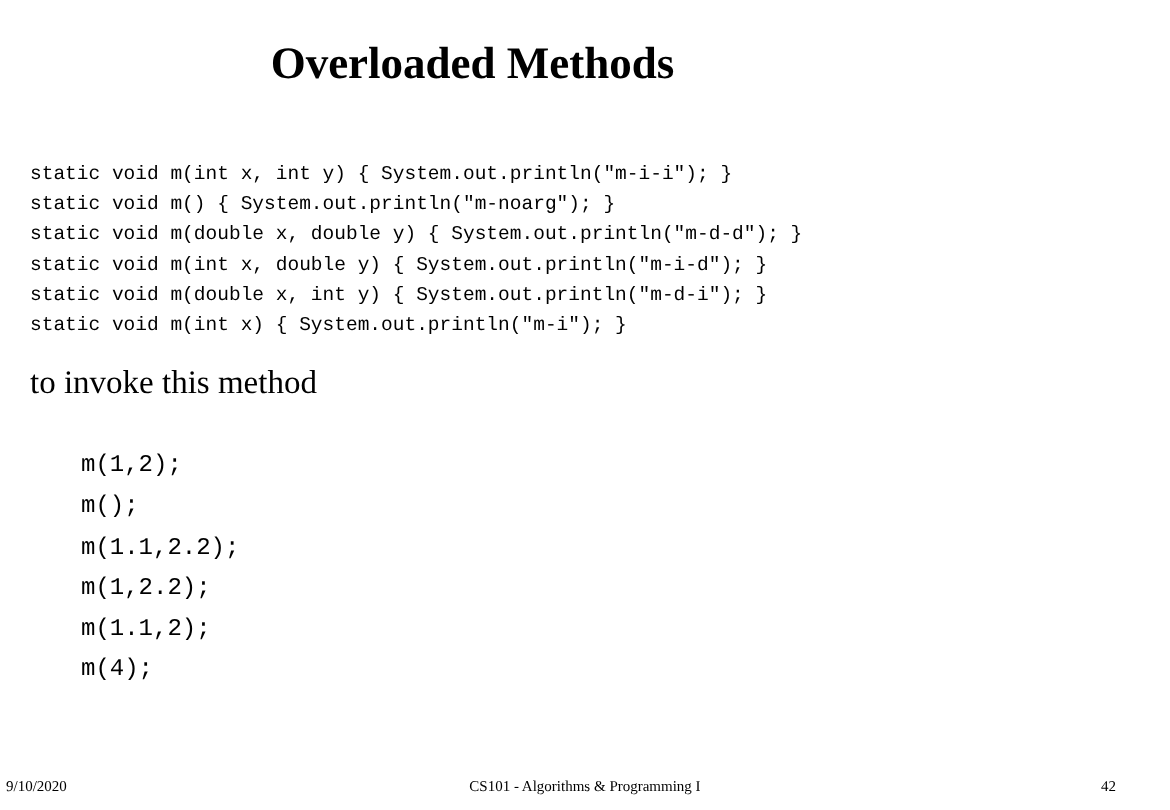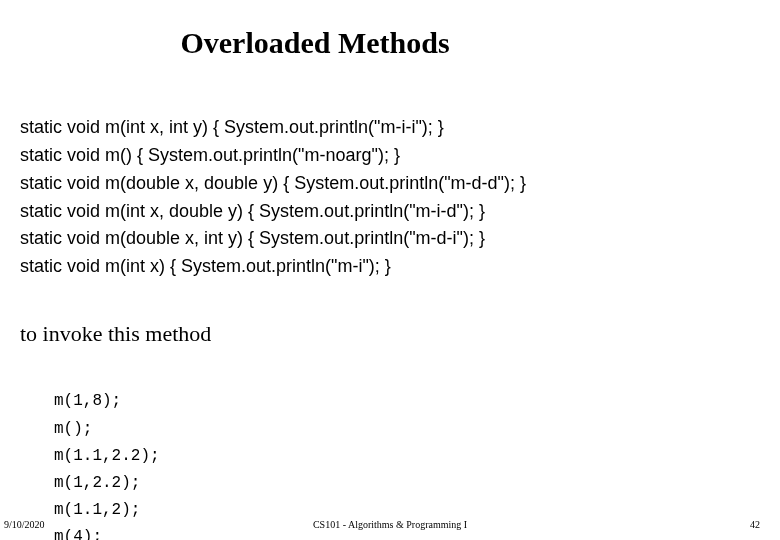--- a/index.html
+++ b/index.html
@@ -1,44 +1,44 @@
 <!DOCTYPE html>
 <html><head>
 <meta charset="utf-8">
 <style>
   * { margin: 0; padding: 0; box-sizing: border-box; }
   html, body { width: 780px; height: 540px; background: #fff; font-family: "Times New Roman", Times, serif; color: #000; }
   .slide { width: 630px; height: 540px; position: relative; padding: 20px 18px 0 18px; }
   .title { text-align: center; font-size: 30px; font-weight: bold; margin-top: 6px; margin-bottom: 26px; }
-  .code-block1 { font-family: Liberation Sans, sans-serif; font-size: 18px; line-height: 1.55; white-space: pre; margin-left: 2px; margin-bottom: 40px; }
-  .subhead { font-size: 22px; margin-bottom: 14px; margin-left: 2px; }
+  .code-block1 { font-family: Liberation Mono, monospace; font-size: 13px; line-height: 1.55; white-space: pre; margin-left: 2px; margin-bottom: 15px; }
+  .subhead { font-size: 22px; margin-bottom: 2px; margin-left: 2px; }
   .code-block2 { font-family: "Courier New", Courier, monospace; font-size: 16px; line-height: 1.7; white-space: pre; margin-left: 36px; }
   .footer { position: absolute; bottom: 10px; left: 0; width: 780px; font-size: 10px; }
   .footer .date { position: absolute; left: 4px; bottom: 0; }
   .footer .course { position: absolute; left: 0; width: 780px; text-align: center; bottom: 0; font-family: Liberation Serif, serif; }
-  .footer .page { position: absolute; right: 20px; bottom: 0; }
+  .footer .page { position: absolute; right: 36px; bottom: 0; }
 </style>
 </head>
 <body>
 
 <div class="slide">
   <h1 class="title">Overloaded Methods</h1>
 
   <div class="code-block1">
 <span>static void m(int x, int y) { System.out.println("m-i-i"); }</span>
 <span>static void m() { System.out.println("m-noarg"); }</span>
 <span>static void m(double x, double y) { System.out.println("m-d-d"); }</span>
 <span>static void m(int x, double y) { System.out.println("m-i-d"); }</span>
 <span>static void m(double x, int y) { System.out.println("m-d-i"); }</span>
 <span>static void m(int x) { System.out.println("m-i"); }</span></div>
 
   <div class="subhead">to invoke this method</div>
 
   <div class="code-block2">
-<span>m(1,8);</span>
+<span>m(1,2);</span>
 <span>m();</span>
 <span>m(1.1,2.2);</span>
 <span>m(1,2.2);</span>
 <span>m(1.1,2);</span>
 <span>m(4);</span></div>
 
   <div class="footer">
     <span class="date">9/10/2020</span>
     <span class="course">CS101 - Algorithms &amp; Programming I</span>
     <span class="page">42</span>

